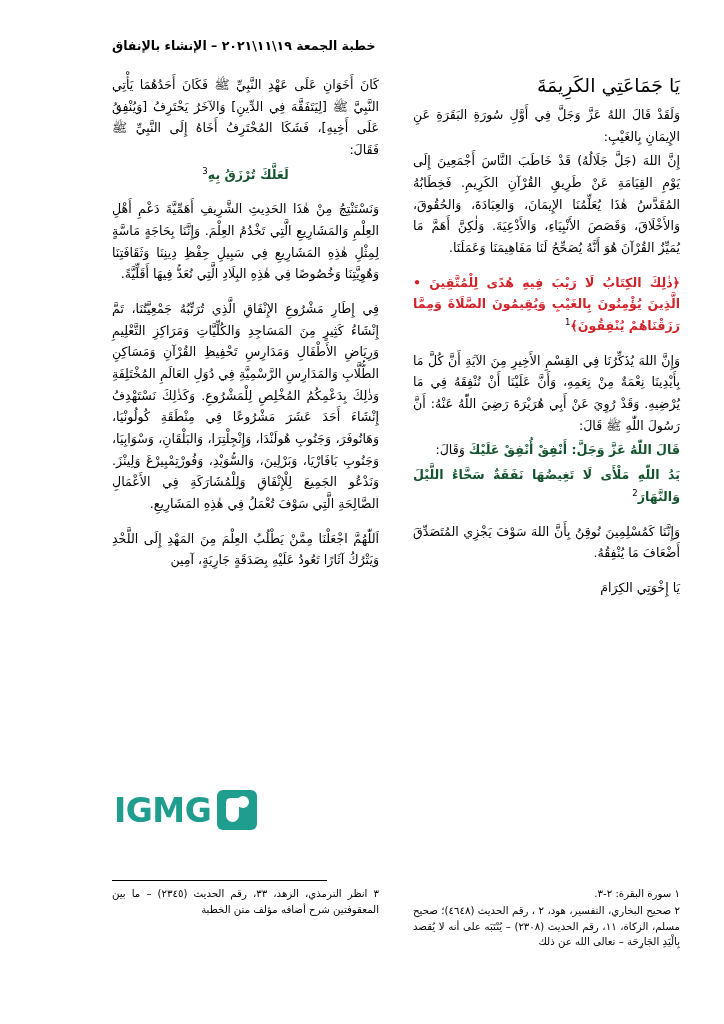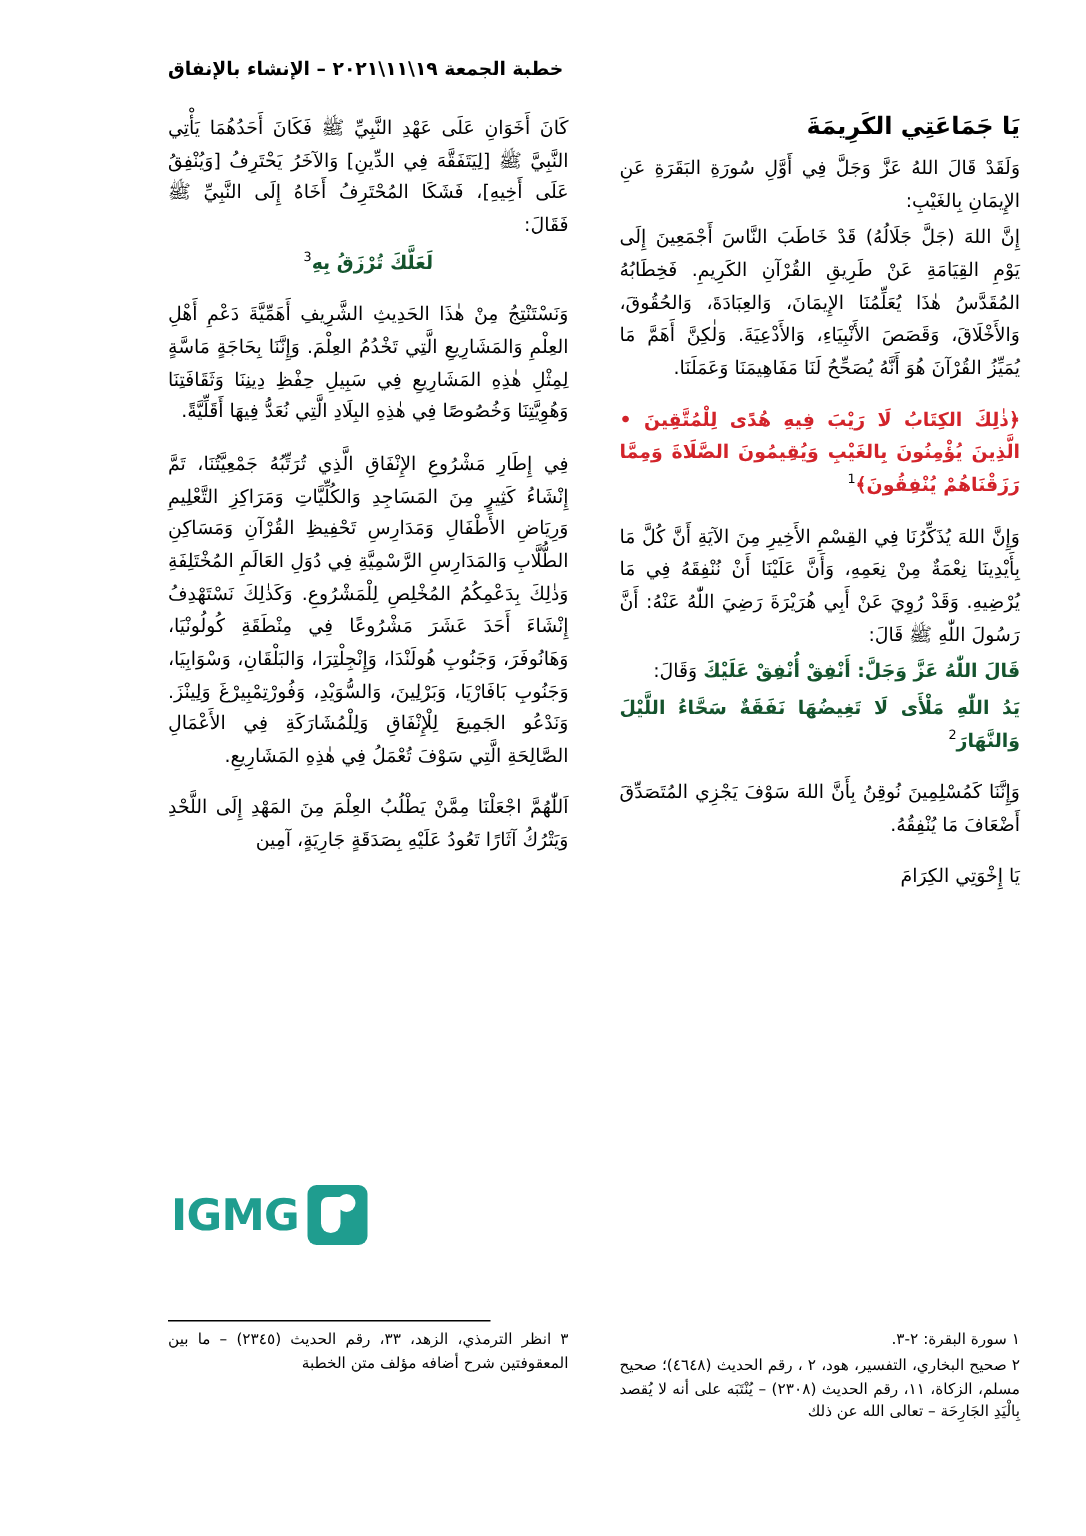--- a/index.html
+++ b/index.html
@@ -60,22 +60,22 @@
   }
   p.par.center {
     text-align: center;
     text-align-last: center;
   }
   p.par.right {
     text-align: right;
     text-align-last: right;
   }
   p.heading {
-    font-weight: bold;
-    font-size: 16px;
+    font-weight: normal;
+    font-size: 19px;
     margin: 0 0 8px 0;
     text-align: right;
   }
   p.spaced { margin-bottom: 13px; }
   p.tight { margin-bottom: 3px; }
 
   .quran {
     color: #d2232a;
     font-weight: bold;
   }
@@ -121,21 +121,21 @@
     position: absolute;
     left: 20px;
     top: 6px;
     width: 12px;
     height: 12px;
     background: #ffffff;
     border-radius: 50%;
   }
   .logo-text {
     font-family: "DejaVu Sans", sans-serif;
-    font-size: 29px;
+    font-size: 33px;
     font-weight: bold;
     color: #1f9d8f;
     letter-spacing: -0.5px;
     line-height: 1;
   }
 
   
   .fn-rule {
     position: absolute;
     left: 44px;

